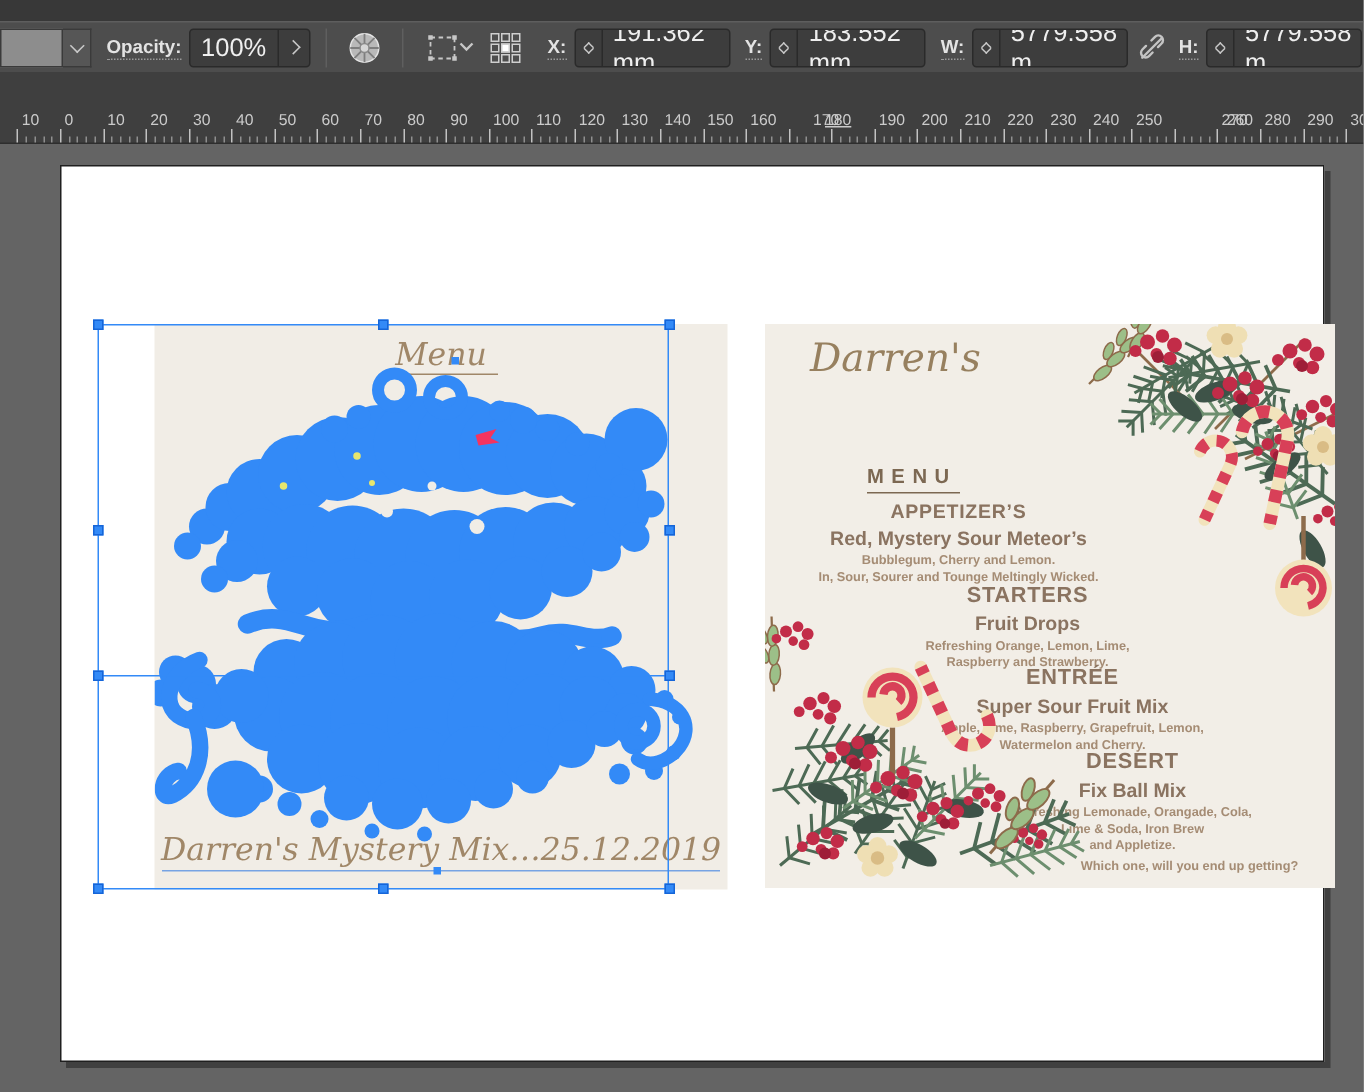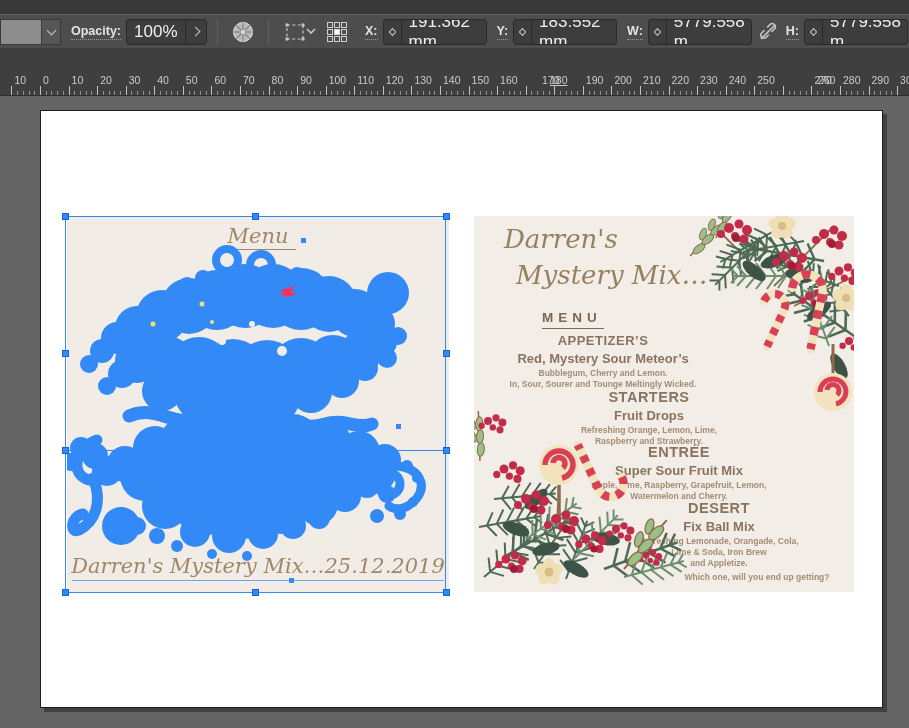--- a/index.html
+++ b/index.html
@@ -41,21 +41,21 @@
   .ruler-tick{position:absolute;bottom:0;width:1px;background:#c2c2c2;}
   .ruler-tick.minor{background:#8f8f8f;}
   .ruler-label{position:absolute;bottom:9px;color:#cbcbcb;font-size:10.5px;}
 
   
   .canvas{position:absolute;left:0;top:96px;width:909px;height:632px;background:#646464;}
   .artboard{position:absolute;left:40px;top:14px;width:841px;height:596px;background:#ffffff;
             border:1px solid #1f1f1f;box-shadow:4px 4px 0 rgba(20,20,20,.45);box-sizing:content-box;}
 
   
-  .card{position:absolute;overflow:hidden;}
+  .card{position:absolute;overflow:hidden;margin-left:36px;}
   .left-card{left:26px;top:105px;width:382px;height:377px;background:#f1ede6;}
   .right-card{left:433px;top:105px;width:380px;height:376px;background:#f2eee7;}
   .script{font-family:"DejaVu Serif",serif;font-style:italic;color:#a08768;}
 
   .lc-title{position:absolute;left:0;top:8px;width:100%;text-align:center;font-size:21px;}
   .lc-title .u{border-bottom:1px solid #a08768;padding:0 8px 1px 8px;}
   .lc-footer{position:absolute;left:0;top:338px;width:100%;text-align:center;font-size:21px;white-space:nowrap;}
   .lc-underline{position:absolute;left:5px;top:364px;width:372px;height:0;border-top:1px solid #76a3e3;}
   .blob-svg{position:absolute;left:0;top:0;}
 
@@ -499,21 +499,20 @@
               <circle cx="145" cy="106" r="2"></circle>
           </g>
         </svg>
 
         <div class="lc-underline"></div>
         <div class="lc-footer script">Darren's Mystery Mix…25.12.2019</div>
       </div>
 
       <div class="card right-card">
         <div class="rc-t1 script">Darren's</div>
-        <div class="rc-t2 script">Mystery Mix…</div>
         <div class="rc-menu">MENU</div>
 
         <div class="msec s0">
           <div class="m-heading">APPETIZER’S</div>
           <div class="m-item">Red, Mystery Sour Meteor’s</div>
           <div class="m-desc">Bubblegum, Cherry and Lemon.</div>
           <div class="m-desc">In, Sour, Sourer and Tounge Meltingly Wicked.</div>
         </div>
         <div class="msec s1">
           <div class="m-heading">STARTERS</div>

